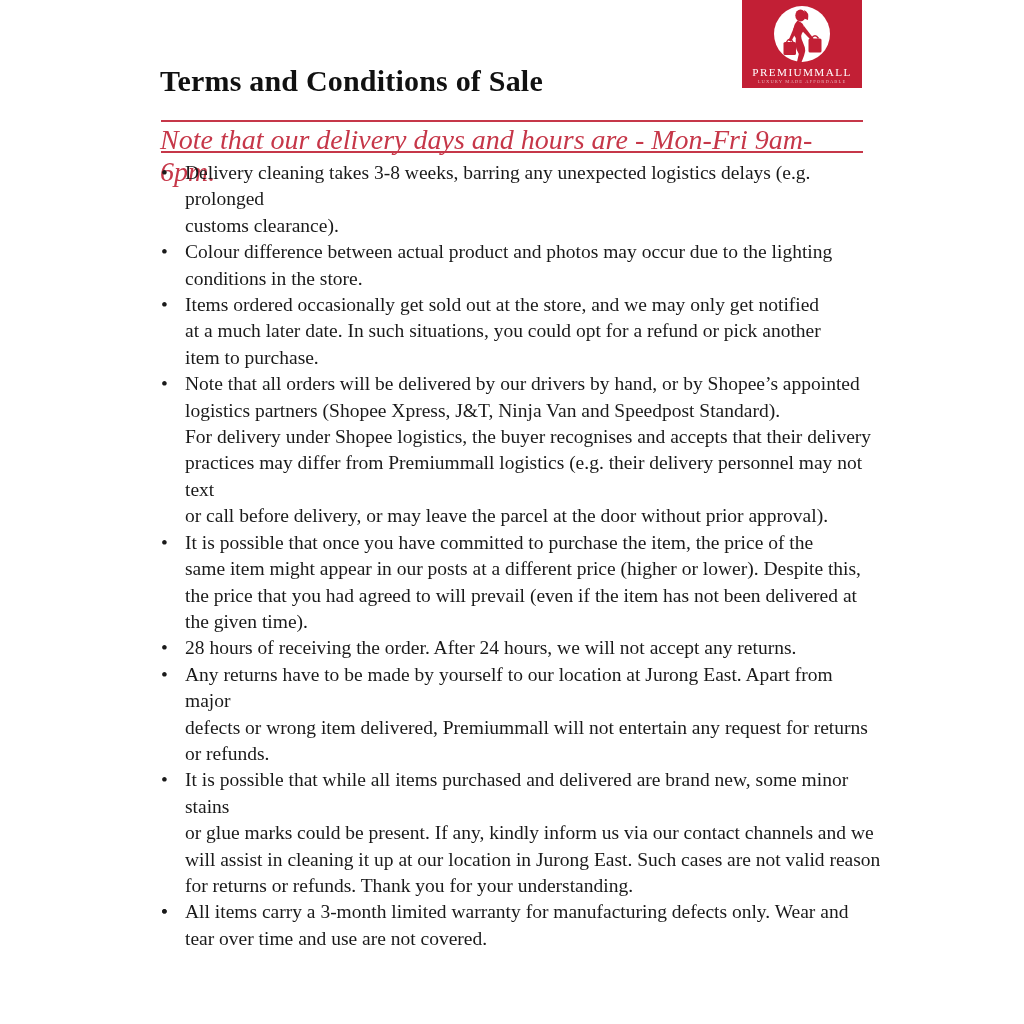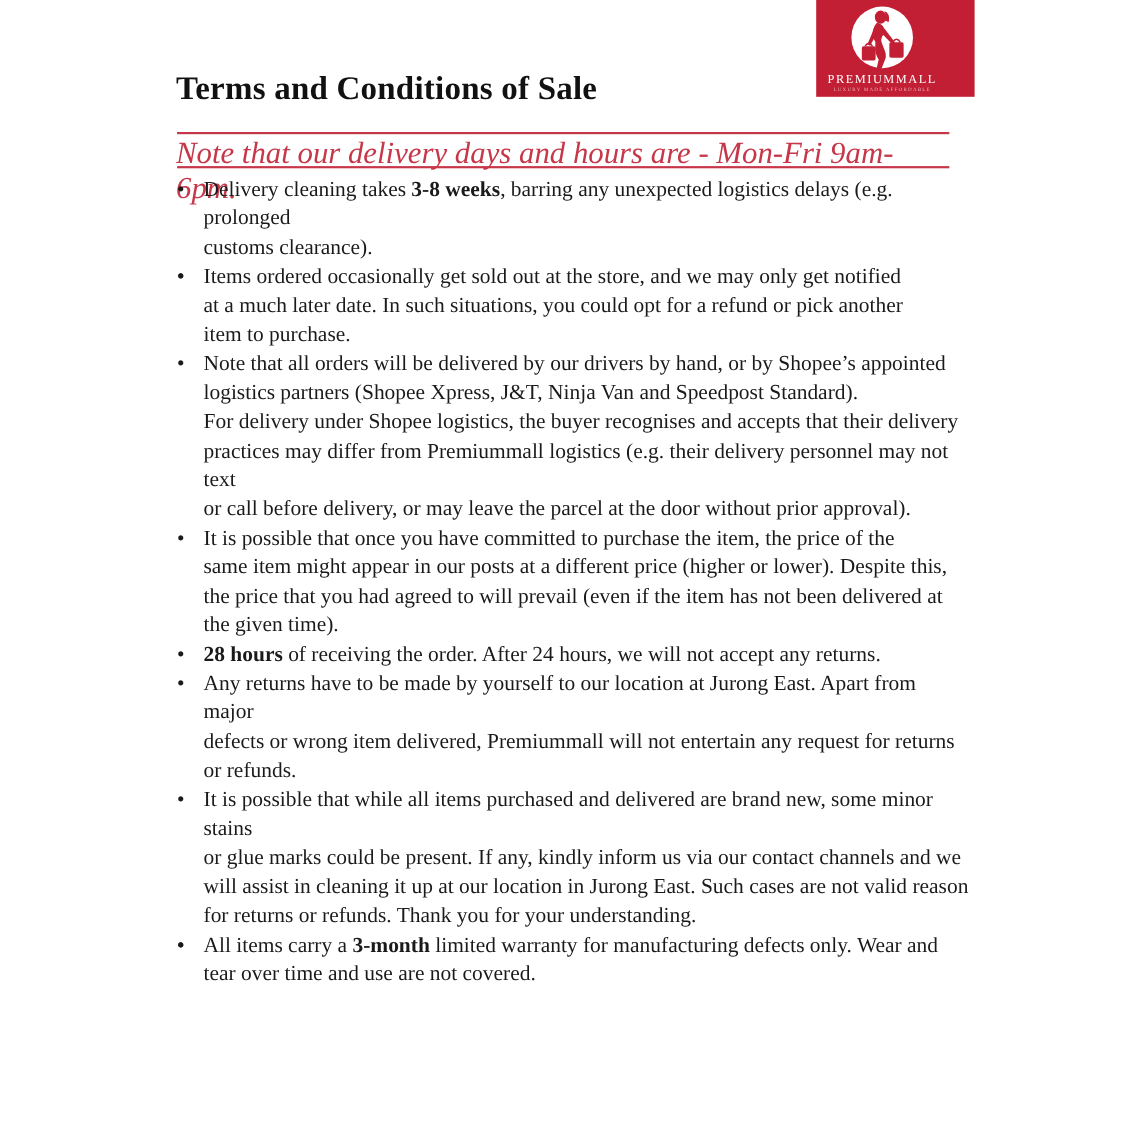--- a/index.html
+++ b/index.html
@@ -8,21 +8,21 @@
     width: 1024px; height: 1024px;
     font-family: "Liberation Serif", "DejaVu Serif", serif;
     color: #1a1a1a;
     position: relative;
     overflow: hidden;
   }
   .page { position: absolute; inset: 0; background: #fff; }
 
   
   .logo {
-    position: absolute; left: 742px; top: 0; width: 144px; height: 88px;
+    position: absolute; left: 742px; top: 0; width: 120px; height: 88px;
     background: var(--logo-bg, #C21F35);
   }
   .logo svg { display: block; width: 120px; height: 88px; }
 
   
   .doc-title {
     position: absolute; left: 160px; top: 64px; width: 704px;
     text-align: left; font-size: 30px; font-weight: bold; color: #111;
     letter-spacing: 0.2px;
   }
@@ -45,21 +45,21 @@
     position: absolute; left: 158px; top: 160px; width: 724px;
     list-style: none;
     font-size: 19.5px; line-height: 26.4px;
   }
   .terms-list li { position: relative; padding-left: 27px; }
   .terms-list .bullet {
     position: absolute; left: 3px; top: 0;
     font-size: 19.5px;
   }
   .terms-list .content { white-space: pre-wrap; }
-  .terms-list b { font-weight: bold; }
+  .terms-list b { font-weight: normal; }
 </style>
 </head>
 <body>
 
 <div class="page">
 
   <div class="logo">
     <svg viewBox="0 0 120 88">
       <circle cx="60" cy="34" r="28" fill="#ffffff"></circle>
       <g fill="var(--logo-bg, #C21F35)">
@@ -91,21 +91,22 @@
 
   <h1 class="doc-title">Terms and Conditions of Sale</h1>
 
   <div class="rule rule-top"></div>
   <div class="delivery-note">Note that our delivery days and hours are - Mon-Fri 9am- 6pm.</div>
   <div class="rule rule-bottom"></div>
 
   <ul class="terms-list">
       <li><span class="bullet">•</span><span class="content"><span>Delivery cleaning takes </span><b>3-8 weeks</b><span>, barring any unexpected logistics delays (e.g. prolonged
 customs clearance).</span></span></li>
-      <li><span class="bullet">•</span></li>
+      <li><span class="bullet">•</span><span class="content"><span>Colour difference between actual product and photos may occur due to the lighting
+conditions in the store.</span></span></li>
       <li><span class="bullet">•</span><span class="content"><span>Items ordered occasionally get sold out at the store, and we may only get notified
 at a much later date. In such situations, you could opt for a refund or pick another
 item to purchase.</span></span></li>
       <li><span class="bullet">•</span><span class="content"><span>Note that all orders will be delivered by our drivers by hand, or by Shopee’s appointed
 logistics partners (Shopee Xpress, J&amp;T, Ninja Van and Speedpost Standard).
 For delivery under Shopee logistics, the buyer recognises and accepts that their delivery
 practices may differ from Premiummall logistics (e.g. their delivery personnel may not text
 or call before delivery, or may leave the parcel at the door without prior approval).</span></span></li>
       <li><span class="bullet">•</span><span class="content"><span>It is possible that once you have committed to purchase the item, the price of the
 same item might appear in our posts at a different price (higher or lower). Despite this,

